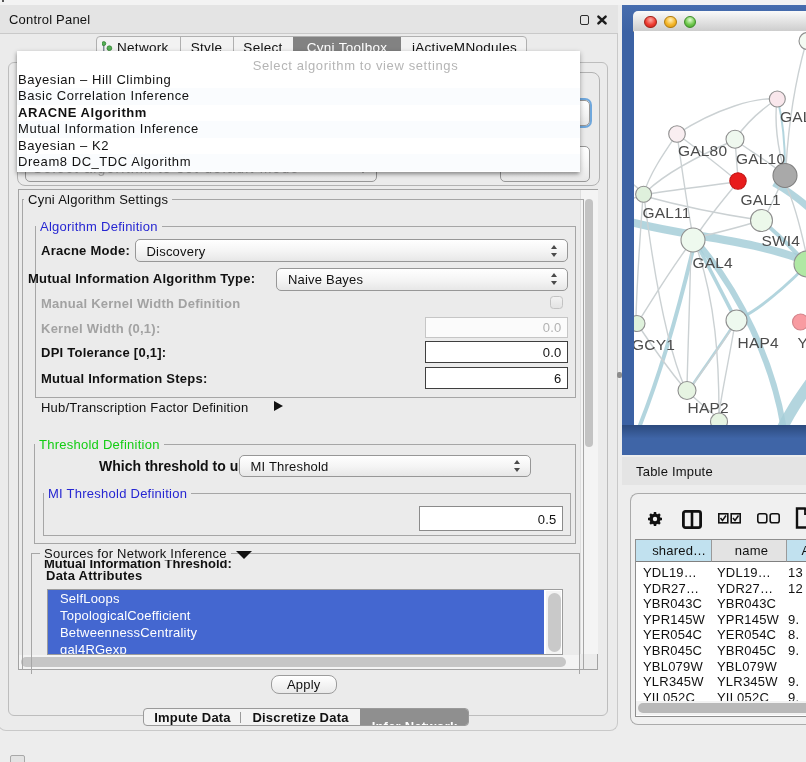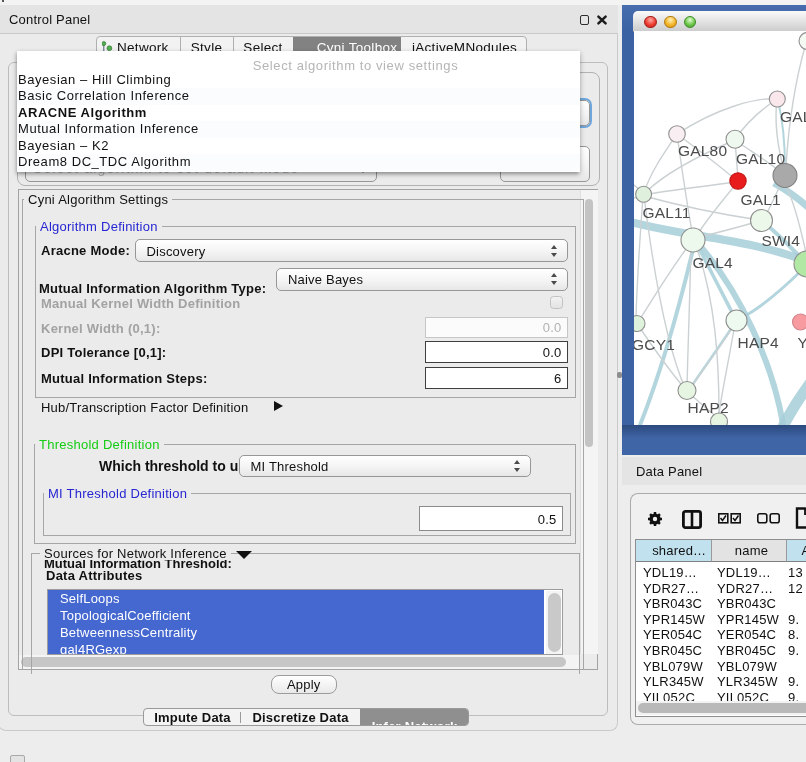--- a/index.html
+++ b/index.html
@@ -42,21 +42,21 @@
     <div class="abs" style="left:196.4px;top:0;width:107.2px;height:22px;background:#828282;"></div>
     <svg class="abs" style="left:5px;top:4px;" width="11" height="14" viewBox="0 0 11 14">
       <path d="M1.8 3 V11.5 H6" stroke="#5a6b7a" stroke-width="1.1" fill="none"></path>
       <circle cx="1.8" cy="2.6" r="2" fill="#55b055" stroke="#2c7a2c" stroke-width="0.7"></circle>
       <circle cx="7.4" cy="7.2" r="2.4" fill="#55b055" stroke="#2c7a2c" stroke-width="0.7"></circle>
       <circle cx="6.6" cy="12" r="2" fill="#bfe4bf" stroke="#2c7a2c" stroke-width="0.7"></circle>
     </svg>
     <div class="abs" style="left:20px;top:2.5px;">Network</div>
     <div class="abs" style="left:83px;top:2.5px;width:53px;text-align:center;">Style</div>
     <div class="abs" style="left:136px;top:2.5px;width:60px;text-align:center;">Select</div>
-    <div class="abs" style="left:196px;top:2.5px;width:128px;text-align:center;color:#fff;">Cyni Toolbox</div>
+    <div class="abs" style="left:196px;top:2.5px;width:108px;text-align:center;color:#fff;">Cyni Toolbox</div>
     <div class="abs" style="left:304px;top:2.5px;width:127px;text-align:center;">jActiveMNodules</div>
   </div>
 
   <div class="abs" style="left:8px;top:62px;width:600px;height:654px;border:1px solid #bdbdbd;border-radius:6px;box-sizing:border-box;"></div>
 
   <div class="abs" style="left:17px;top:72px;width:583px;height:114px;border:1px solid #b2b2b2;border-radius:8px;box-sizing:border-box;"></div>
   <div class="combo" style="left:25px;top:100px;width:563px;height:24px;box-shadow:0 0 0 2px #6fa7dc;"></div>
   <div class="combo" style="left:25px;top:153px;width:350px;height:26.5px;">
       <span class="spin"></span>
     </div>
@@ -76,21 +76,21 @@
 
   <div class="gbox" style="left:35px;top:226px;width:538.5px;height:169.5px;"></div>
   <div class="grouptitle" style="left:36px;top:220px;color:#2626d2;">Algorithm Definition</div>
 
   <div class="lbl" style="left:41px;top:243px;">Aracne Mode:</div>
   <div class="combo" style="left:134.5px;top:239px;width:431px;height:21px;">
       <span class="ct">Discovery</span>
       <span class="spin"></span>
     </div>
 
-  <div class="lbl" style="left:39px;top:271px;margin-top:10px;">Mutual Information Algorithm Type:</div>
+  <div class="lbl" style="left:28px;top:271px;">Mutual Information Algorithm Type:</div>
   <div class="combo" style="left:276px;top:267.5px;width:289.5px;height:21px;">
       <span class="ct">Naive Bayes</span>
       <span class="spin"></span>
     </div>
 
   <div class="lbl" style="left:41px;top:296px;color:#a2a2a2;">Manual Kernel Width Definition</div>
   <div class="abs" style="left:549.5px;top:296px;width:13px;height:13px;border:1px solid #c2c2c2;border-radius:3.5px;background:linear-gradient(#f2f2f2,#e3e3e3);box-sizing:border-box;"></div>
 
   <div class="lbl" style="left:41px;top:320.5px;color:#a2a2a2;">Kernel Width (0,1):</div>
   <div class="field" style="left:424.5px;top:316.5px;width:143px;height:21px;border:1px solid #c6c6c6;box-sizing:border-box;background:#fbfbfb;">
@@ -240,21 +240,21 @@
         <text x="10" y="344.5">GCY1</text>
         <text x="115.5" y="343">HAP4</text>
         <text x="175.5" y="343">Y</text>
         <text x="65.5" y="407.5">HAP2</text>
       </g>
     </svg>
     <div class="abs" style="left:0;top:420px;width:184px;height:30px;background:linear-gradient(180deg,#2c4a7d 0%,#3f65a7 45%,#3f65a7 100%);"></div>
   </div>
 
   <div class="abs" style="left:622px;top:456.5px;width:184px;height:28.5px;background:#e4e4e4;"></div>
-  <div class="abs" style="left:636px;top:464px;">Data Panel</div>
+  <div class="abs" style="left:636px;top:464px;">Table Impute</div>
 
   <div class="abs" id="tablewin" style="left:630px;top:493px;width:180px;height:231.5px;background:#f0f0f0;border:1px solid #ababab;border-radius:8px 0 0 8px;border-right:none;box-sizing:border-box;">
 
     <svg class="abs" style="left:15px;top:16px;" width="18" height="18" viewBox="0 0 18 18">
       <g fill="#111">
        <circle cx="9" cy="9" r="5.6"></circle>
        <g stroke="#111" stroke-width="2.5">
          <path d="M9 2 V16 M2 9 H16"></path>
          <path d="M4.05 4.05 L13.95 13.95 M13.95 4.05 L4.05 13.95"></path>
        </g>

